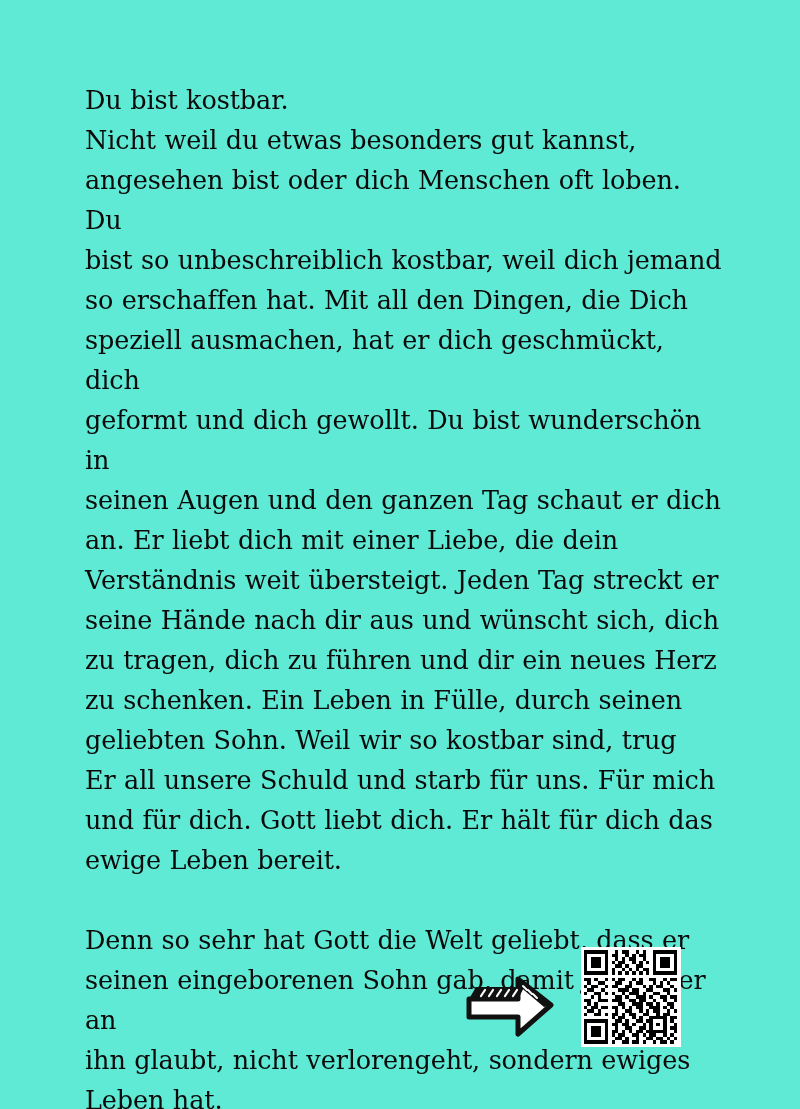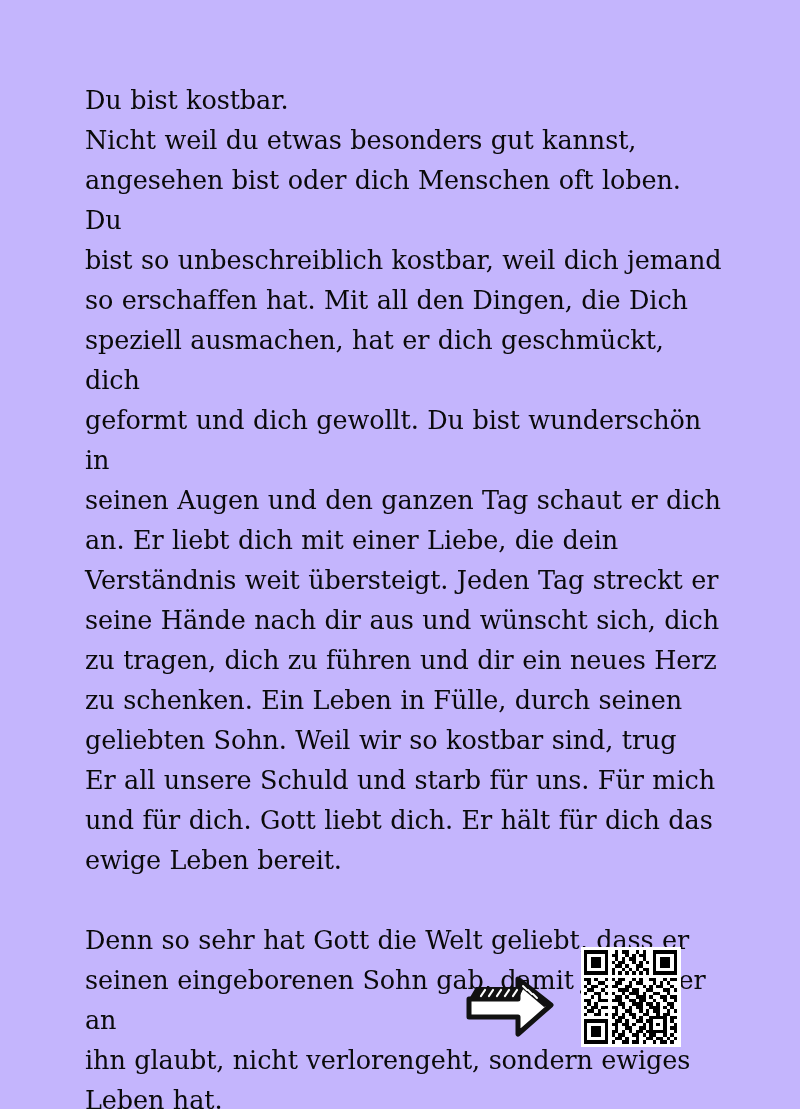--- a/index.html
+++ b/index.html
@@ -14,21 +14,21 @@
     position: relative;
     overflow: hidden;
     font-family: "DejaVu Serif", "Liberation Serif", serif;
     color: #0a0a0a;
     -webkit-font-smoothing: antialiased;
   }
 
   .page {
     position: absolute;
     inset: 0;
-    background: #c4b5fd;
+    background: #5eead4;
     padding-left: 32px;
   }
 
   
   .content {
     position: absolute;
     left: 85px;
     top: 80px;
     width: 640px;
   }

